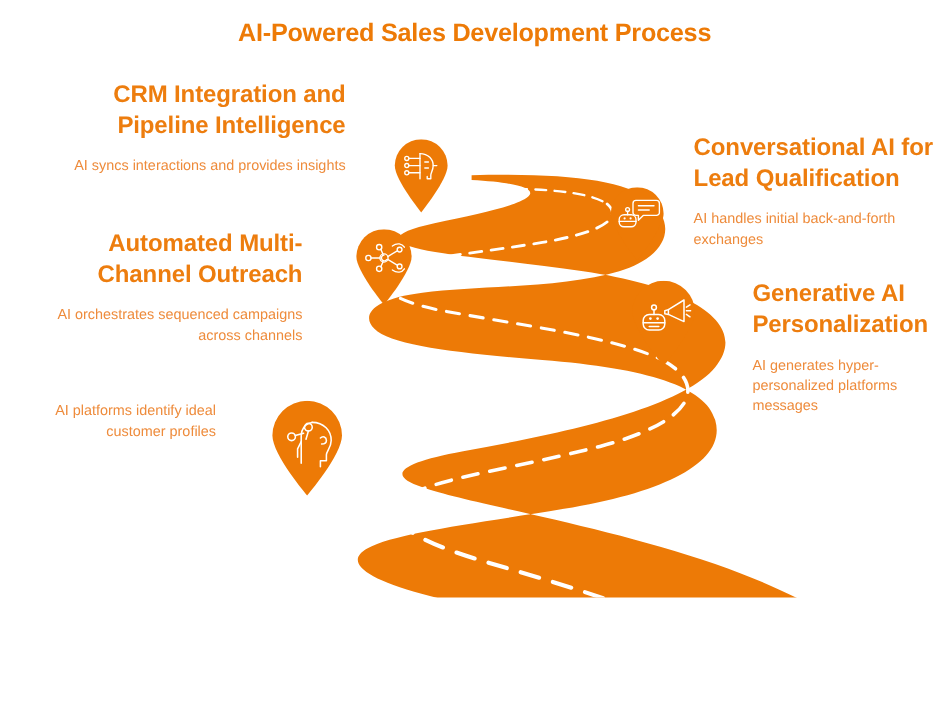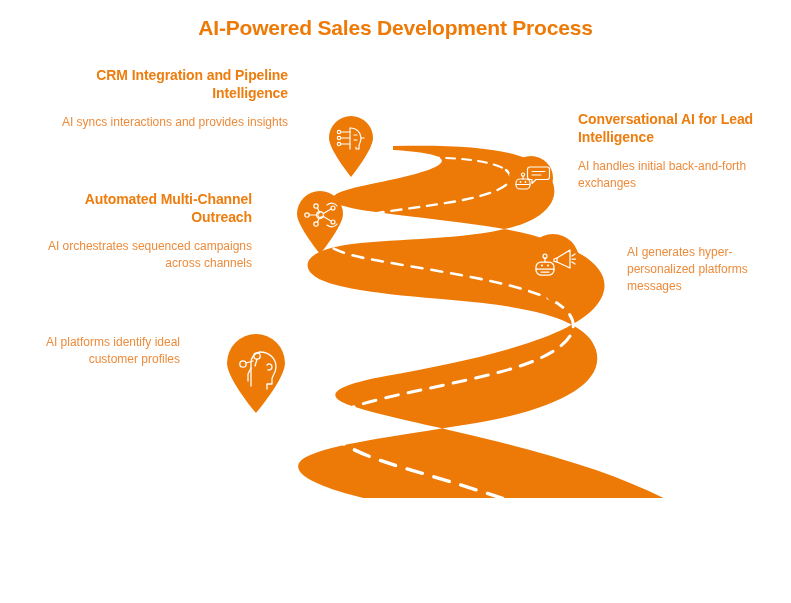--- a/index.html
+++ b/index.html
@@ -18,21 +18,21 @@
     font-size:21px;font-weight:bold;
     color:#ED7A06;
     letter-spacing:-0.2px;
   }
 
   .road-layer{position:absolute;left:0;top:0;width:791px;height:603px;}
 
   .block{position:absolute;}
   .block h3{
     margin:0;
-    font-size:14px;
+    font-size:20px;
     font-weight:bold;
     color:#ED7D0E;
     line-height:1.30;
     letter-spacing:-0.1px;
   }
   .block p{
     margin:12px 0 0 0;
     font-size:12px;
     color:#EE8B3B;
     line-height:1.42;
@@ -176,30 +176,31 @@
       <path d="M27 34 L24 40 L24 47"></path>
     </g>
   </svg>
 
   <div class="block left" id="b-crm">
     <h3>CRM Integration and Pipeline Intelligence</h3>
     <p>AI syncs interactions and provides insights</p>
   </div>
 
   <div class="block right" id="b-conv">
-    <h3>Conversational AI for Lead Intelligence</h3>
+    <h3>Conversational AI for Lead Qualification</h3>
     <p>AI handles initial back-and-forth exchanges</p>
   </div>
 
   <div class="block left" id="b-multi">
     <h3>Automated Multi-Channel Outreach</h3>
     <p>AI orchestrates sequenced campaigns across channels</p>
   </div>
 
   <div class="block right" id="b-gen">
+    <h3>Generative AI Personalization</h3>
     <p>AI generates hyper-personalized platforms messages</p>
   </div>
 
   <div class="block left" id="b-lead">
     <p>AI platforms identify ideal customer profiles</p>
   </div>
 
 </div>
 
 </body></html>

